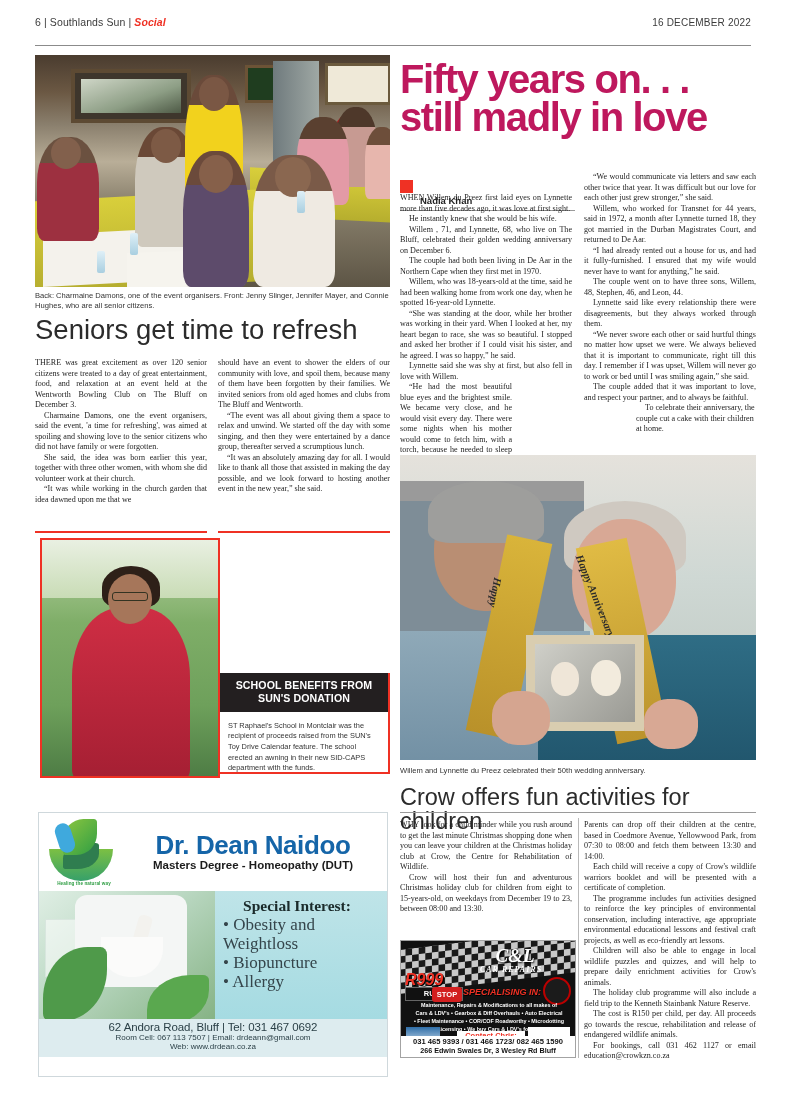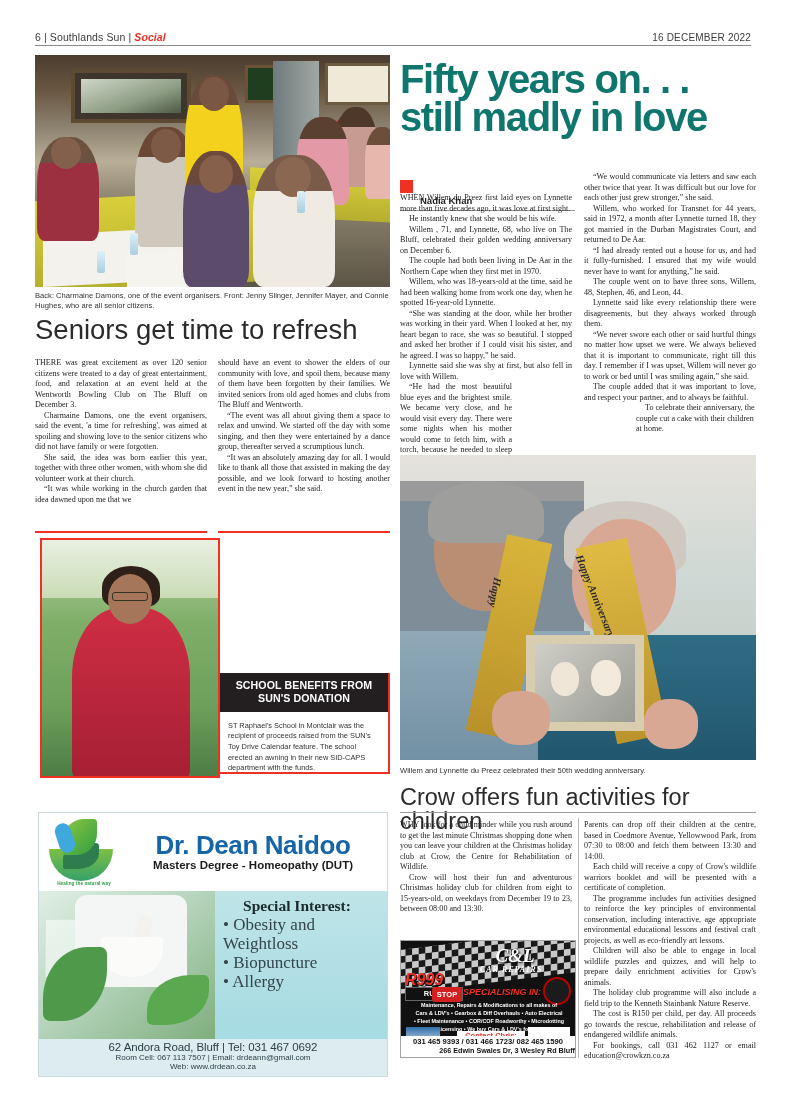--- a/index.html
+++ b/index.html
@@ -8,21 +8,21 @@
     background: #ffffff;
     font-family: "Liberation Serif", serif;
     overflow: hidden;
   }
   .page { position: relative; width: 786px; height: 1113px; background:#fff; }
 
   
   .masthead {
     position: absolute; left: 35px; top: 26px; width: 716px; height: 20px;
     display: flex; align-items: flex-end; justify-content: space-between;
-    border-bottom: 1.4px solid #8b8b8b; padding-bottom: 2px; gap: 12px;
+    border-bottom: 1.4px solid #8b8b8b; padding-bottom: 17px; gap: 12px;
   }
   .mh-left { font-family:"Liberation Sans", sans-serif; font-size: 10.5px; color:#3b3b3b; letter-spacing:.1px;}
   .mh-left .sec { color:#ef3124; font-style: italic; font-weight:700; }
   .mh-right { font-family:"Liberation Sans", sans-serif; font-size: 10px; color:#3b3b3b; letter-spacing:.2px;}
 
   
   .hl { font-family:"Liberation Sans", sans-serif; font-weight:400; color:#2b2b2b; line-height:1.0; }
   .body-col { font-family:"Liberation Serif", serif; font-size:8.1px; line-height:1.30; color:#1d1d1d; text-align:justify; }
   .body-col p { text-indent: 9px; margin:0; }
   .body-col p.first { text-indent: 0; }
@@ -62,21 +62,21 @@
   .bottle{position:absolute;width:8px;height:22px;background:linear-gradient(180deg,#dff0f7,#a9cfe0);border-radius:2px;}
 
   
   .rule-red { position:absolute; height:2.2px; background:#ef3124; }
   .rule-grey{ position:absolute; height:0.9px; background:#9a9a9a; }
 
   
   .fy-head {
     position:absolute; left:400px; top:60px; width:356px;
     font-family:"Liberation Sans", sans-serif; font-weight:700;
-    font-size:40px; line-height:0.96; letter-spacing:-1.4px; color:#0f766e;
+    font-size:40px; line-height:0.96; letter-spacing:-1.4px; color:#be185d;
   }
   .byline { position:absolute; left:400px; top:167px; width:175px;
             display:flex; align-items:center; gap:7px;
             border-bottom:0.9px solid #9a9a9a; padding-bottom:4px;}
   .byline .sq { width:13px; height:13px; background:#ef3124; display:block;}
   .byline .nm { font-family:Liberation Sans, sans-serif; font-weight:700; font-size:9.5px; color:#222;margin-top:28px;}
 
   
   .sen-head { position:absolute; left:35px; top:316px; width:360px; font-size:27.5px; }
 
@@ -129,21 +129,21 @@
   .adn-logo{width:80px;height:74px;margin-left:4px;position:relative;}
   .adn-leaf{position:absolute;left:20px;top:4px;width:34px;height:36px;border-radius:60% 10% 60% 10%;background:linear-gradient(135deg,#8dc63f,#2f9e44);}
   .adn-fig{position:absolute;left:14px;top:8px;width:16px;height:30px;border-radius:8px;background:#3fa9dd;transform:rotate(-18deg);}
   .adn-bowl{position:absolute;left:6px;top:34px;width:64px;height:32px;border-radius:0 0 40px 40px;background:linear-gradient(180deg,#7cc043,#36a06a);}
   .adn-bowl:after{content:"";position:absolute;left:14px;top:-6px;width:36px;height:26px;border-radius:60% 10% 60% 10%;background:#2f7d4f;}
   .adn-tag{position:absolute;left:2px;top:66px;width:78px;text-align:center;font-family:"Liberation Sans",sans-serif;font-size:4.6px;color:#2f9e44;font-weight:700;letter-spacing:.1px;}
   .adn-titles{flex:1;text-align:center;padding-right:4px;}
   .adn-name{font-family:"Liberation Sans",sans-serif;font-weight:700;font-size:26px;color:#1565a8;letter-spacing:-.4px;line-height:1;}
   .adn-sub{font-family:"Liberation Sans",sans-serif;font-weight:700;font-size:14.5px;color:#1565a8;line-height:1.35;}
   .adn-sub2{font-family:"Liberation Sans",sans-serif;font-weight:700;font-size:11.5px;color:#1b1b1b;line-height:1.3;}
-  .adn-mid{position:relative;height:148px;background:linear-gradient(180deg,#bfe4e8,#a5dbe2);}
+  .adn-mid{position:relative;height:128px;background:linear-gradient(180deg,#bfe4e8,#a5dbe2);}
   .adn-img{position:absolute;left:0;top:0;width:176px;height:148px;background:linear-gradient(140deg,#dfeee4 0%,#bcd9c4 40%,#7fae7d 100%);}
   .adn-coat{position:absolute;left:36px;top:4px;width:112px;height:92px;background:#f4f6f5;border-radius:12px 12px 0 0;}
   .adn-mortar{position:absolute;left:62px;top:46px;width:62px;height:40px;border-radius:0 0 28px 28px;background:#fbfbfa;}
   .adn-pestle{position:absolute;left:96px;top:24px;width:14px;height:34px;border-radius:5px;background:#f3f2ee;transform:rotate(16deg);}
   .adn-leafa{position:absolute;left:4px;top:56px;width:64px;height:74px;border-radius:70% 10% 70% 10%;background:#4f9a4a;}
   .adn-leafb{position:absolute;left:108px;top:84px;width:62px;height:50px;border-radius:70% 10% 70% 10%;background:#5aa84f;}
   .adn-flask{position:absolute;left:6px;top:28px;width:34px;height:58px;background:rgba(255,255,255,.55);border:1px solid #d8e6de;}
   .adn-list{position:absolute;right:6px;top:6px;width:168px;text-align:left;}
   .adn-si{font-family:"Liberation Serif",serif;font-weight:700;font-size:15.5px;color:#1b2b2b;text-align:center;}
   .adn-li{font-family:"Liberation Serif",serif;font-size:17px;color:#35454b;line-height:1.12;padding-left:10px;}
@@ -164,21 +164,21 @@
   .cl-rust span{display:block;font-family:"Liberation Sans",sans-serif;font-weight:700;font-size:7.5px;color:#fff;text-align:center;line-height:12px;}
   .cl-rust .stop{position:absolute;right:0;top:-1px;width:30px;height:15px;background:#d21f1f;border-radius:3px;color:#fff;font-size:7.5px;line-height:15px;text-align:center;font-weight:700;}
   .cl-spec{position:absolute;left:62px;top:46px;font-family:"Liberation Sans",sans-serif;font-weight:700;font-style:italic;font-size:9px;color:#ef3124;text-shadow:.5px .5px 0 #000;}
   .cl-badge{position:absolute;right:4px;top:36px;width:28px;height:28px;border-radius:50%;border:2px solid #b00;background:#1b1b1b;}
   .cl-serv{position:absolute;left:4px;top:60px;width:168px;text-align:center;font-family:"Liberation Sans",sans-serif;font-weight:700;font-size:5.4px;line-height:1.5;color:#fff;}
   .cl-logo1{position:absolute;left:5px;top:86px;width:34px;height:18px;background:linear-gradient(180deg,#2f6ea8,#cfe0ee);}
   .cl-logo2{position:absolute;right:5px;top:86px;width:42px;height:18px;background:#fff;}
   .cl-contact{position:absolute;left:56px;top:90px;width:68px;text-align:center;font-family:"Liberation Sans",sans-serif;font-weight:700;font-size:7.5px;color:#ef3124;background:#fff;}
   .cl-foot{position:absolute;left:0;bottom:0;width:100%;background:#fff;text-align:center;padding:1px 0 2px;}
   .cl-phone{font-family:"Liberation Sans",sans-serif;font-weight:700;font-size:7.6px;color:#111;}
-  .cl-addr{font-family:"Liberation Sans",sans-serif;font-weight:700;font-size:7.2px;color:#111;text-align:right;}
+  .cl-addr{font-family:"Liberation Sans",sans-serif;font-weight:700;font-size:7.2px;color:#111;}
 
   .divider-v{position:absolute;width:0.9px;background:#b9b9b9;}
 </style>
 </head>
 <body>
 
 <div class="page">
 
   <div class="masthead">
     <div class="mh-left">

